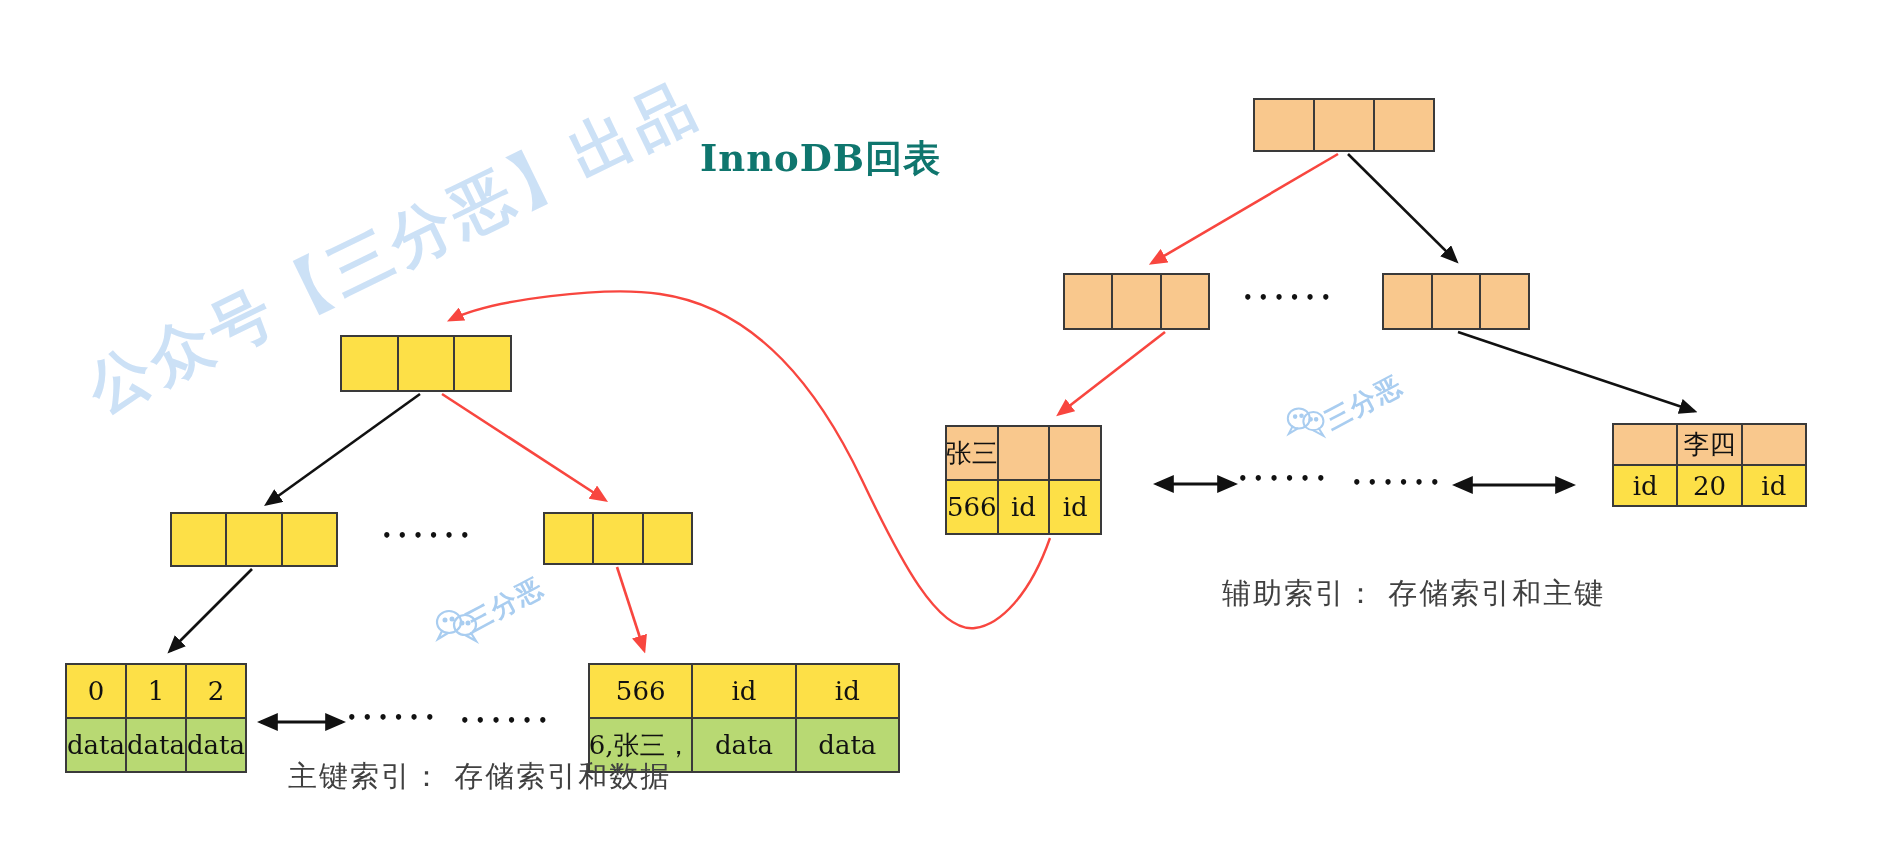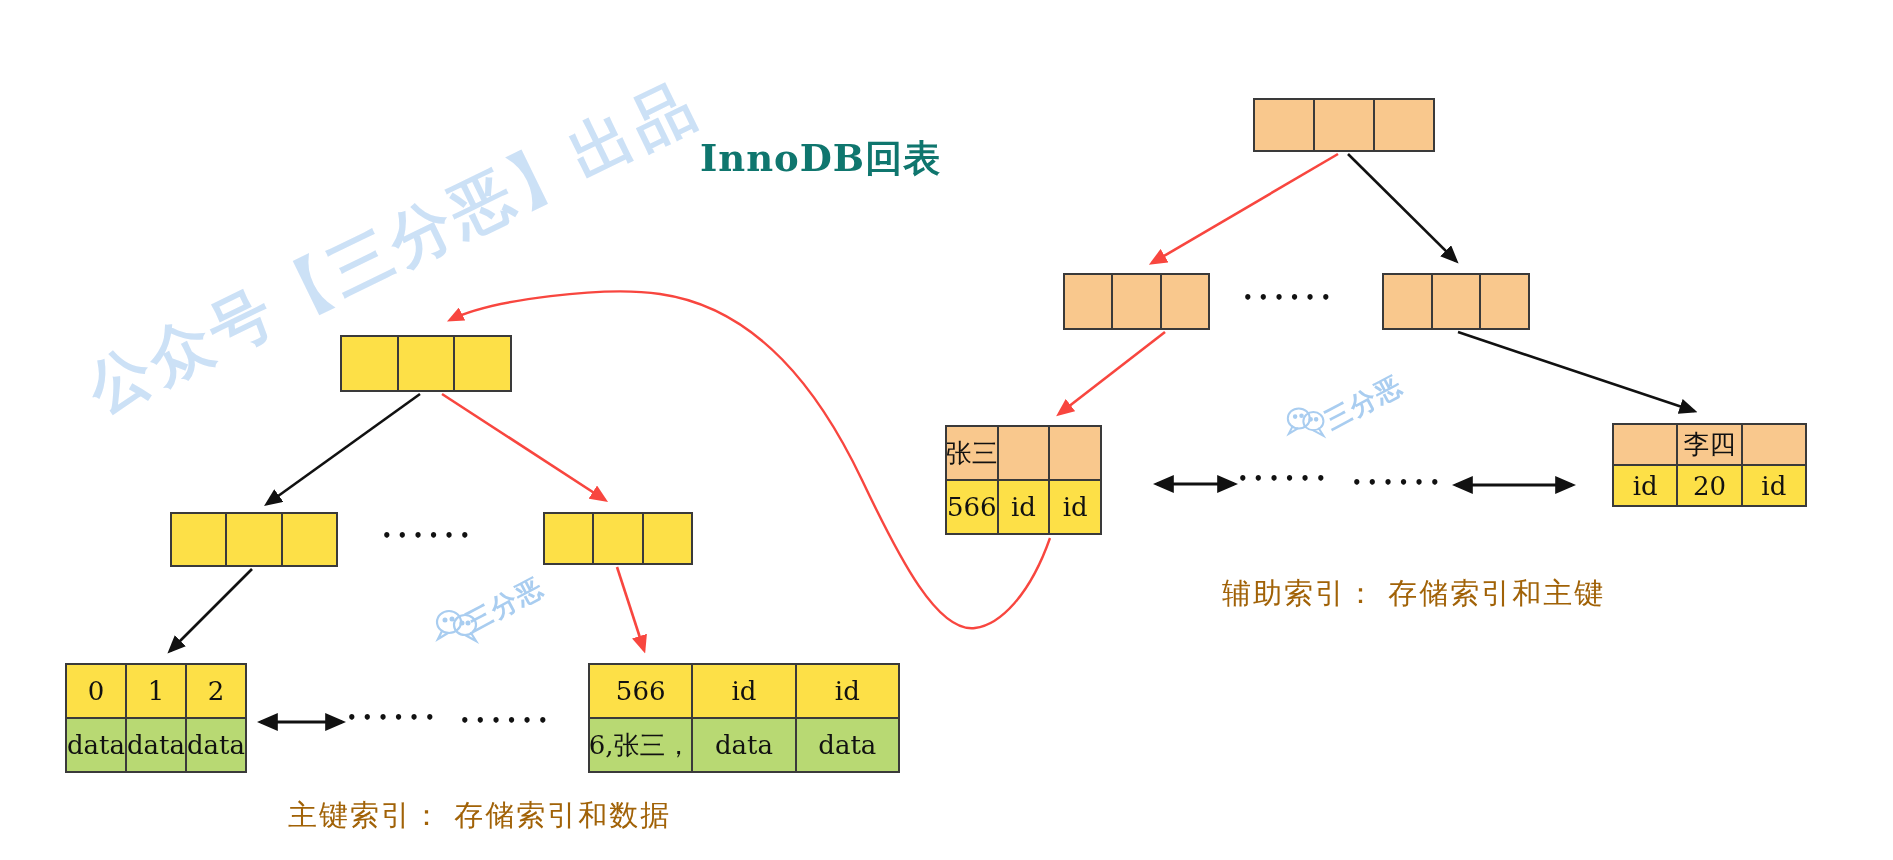--- a/index.html
+++ b/index.html
@@ -19,21 +19,21 @@
     font-family:"DejaVu Sans",sans-serif;font-weight:bold;letter-spacing:2px;
   }
   .wm-icon{position:absolute;}
   .wm-icon svg{display:block;}
   
   .title{
     position:absolute;left:700px;top:134px;font-size:37px;font-weight:600;
     letter-spacing:1px;color:#0f766e;
   }
   .caption{
-    position:absolute;font-size:29px;letter-spacing:2px;color:#a16207;white-space:nowrap;
+    position:absolute;font-size:29px;letter-spacing:2px;color:#404040;white-space:nowrap;
   }
   
   .node{
     position:absolute;display:flex;box-sizing:border-box;
     border:2.5px solid #3a3a3a;background:#fff;
   }
   .node .cell{
     flex:1;border-left:2px solid #3a3a3a;display:flex;align-items:center;
     justify-content:center;font-size:27px;
   }
@@ -141,21 +141,21 @@
       <div class="cell fill-blue">id</div>
       <div class="cell fill-blue">id</div>
     </div>
     <div class="row">
       <div class="cell fill-green c-wide">566,张三， 男</div>
       <div class="cell fill-green">data</div>
       <div class="cell fill-green">data</div>
     </div>
   </div>
 
-  <div class="caption" style="left:288px;top:796px;">主键索引： 存储索引和数据</div>
+  <div class="caption" style="left:288px;top:757px;">主键索引： 存储索引和数据</div>
 
   <div class="node" style="left:1253px;top:98px;width:182px;height:54px;">
     <div class="cell fill-orange"></div>
     <div class="cell fill-orange"></div>
     <div class="cell fill-orange"></div>
   </div>
 
   <div class="node" style="left:1063px;top:273px;width:147px;height:57px;">
     <div class="cell fill-orange"></div>
     <div class="cell fill-orange"></div>

